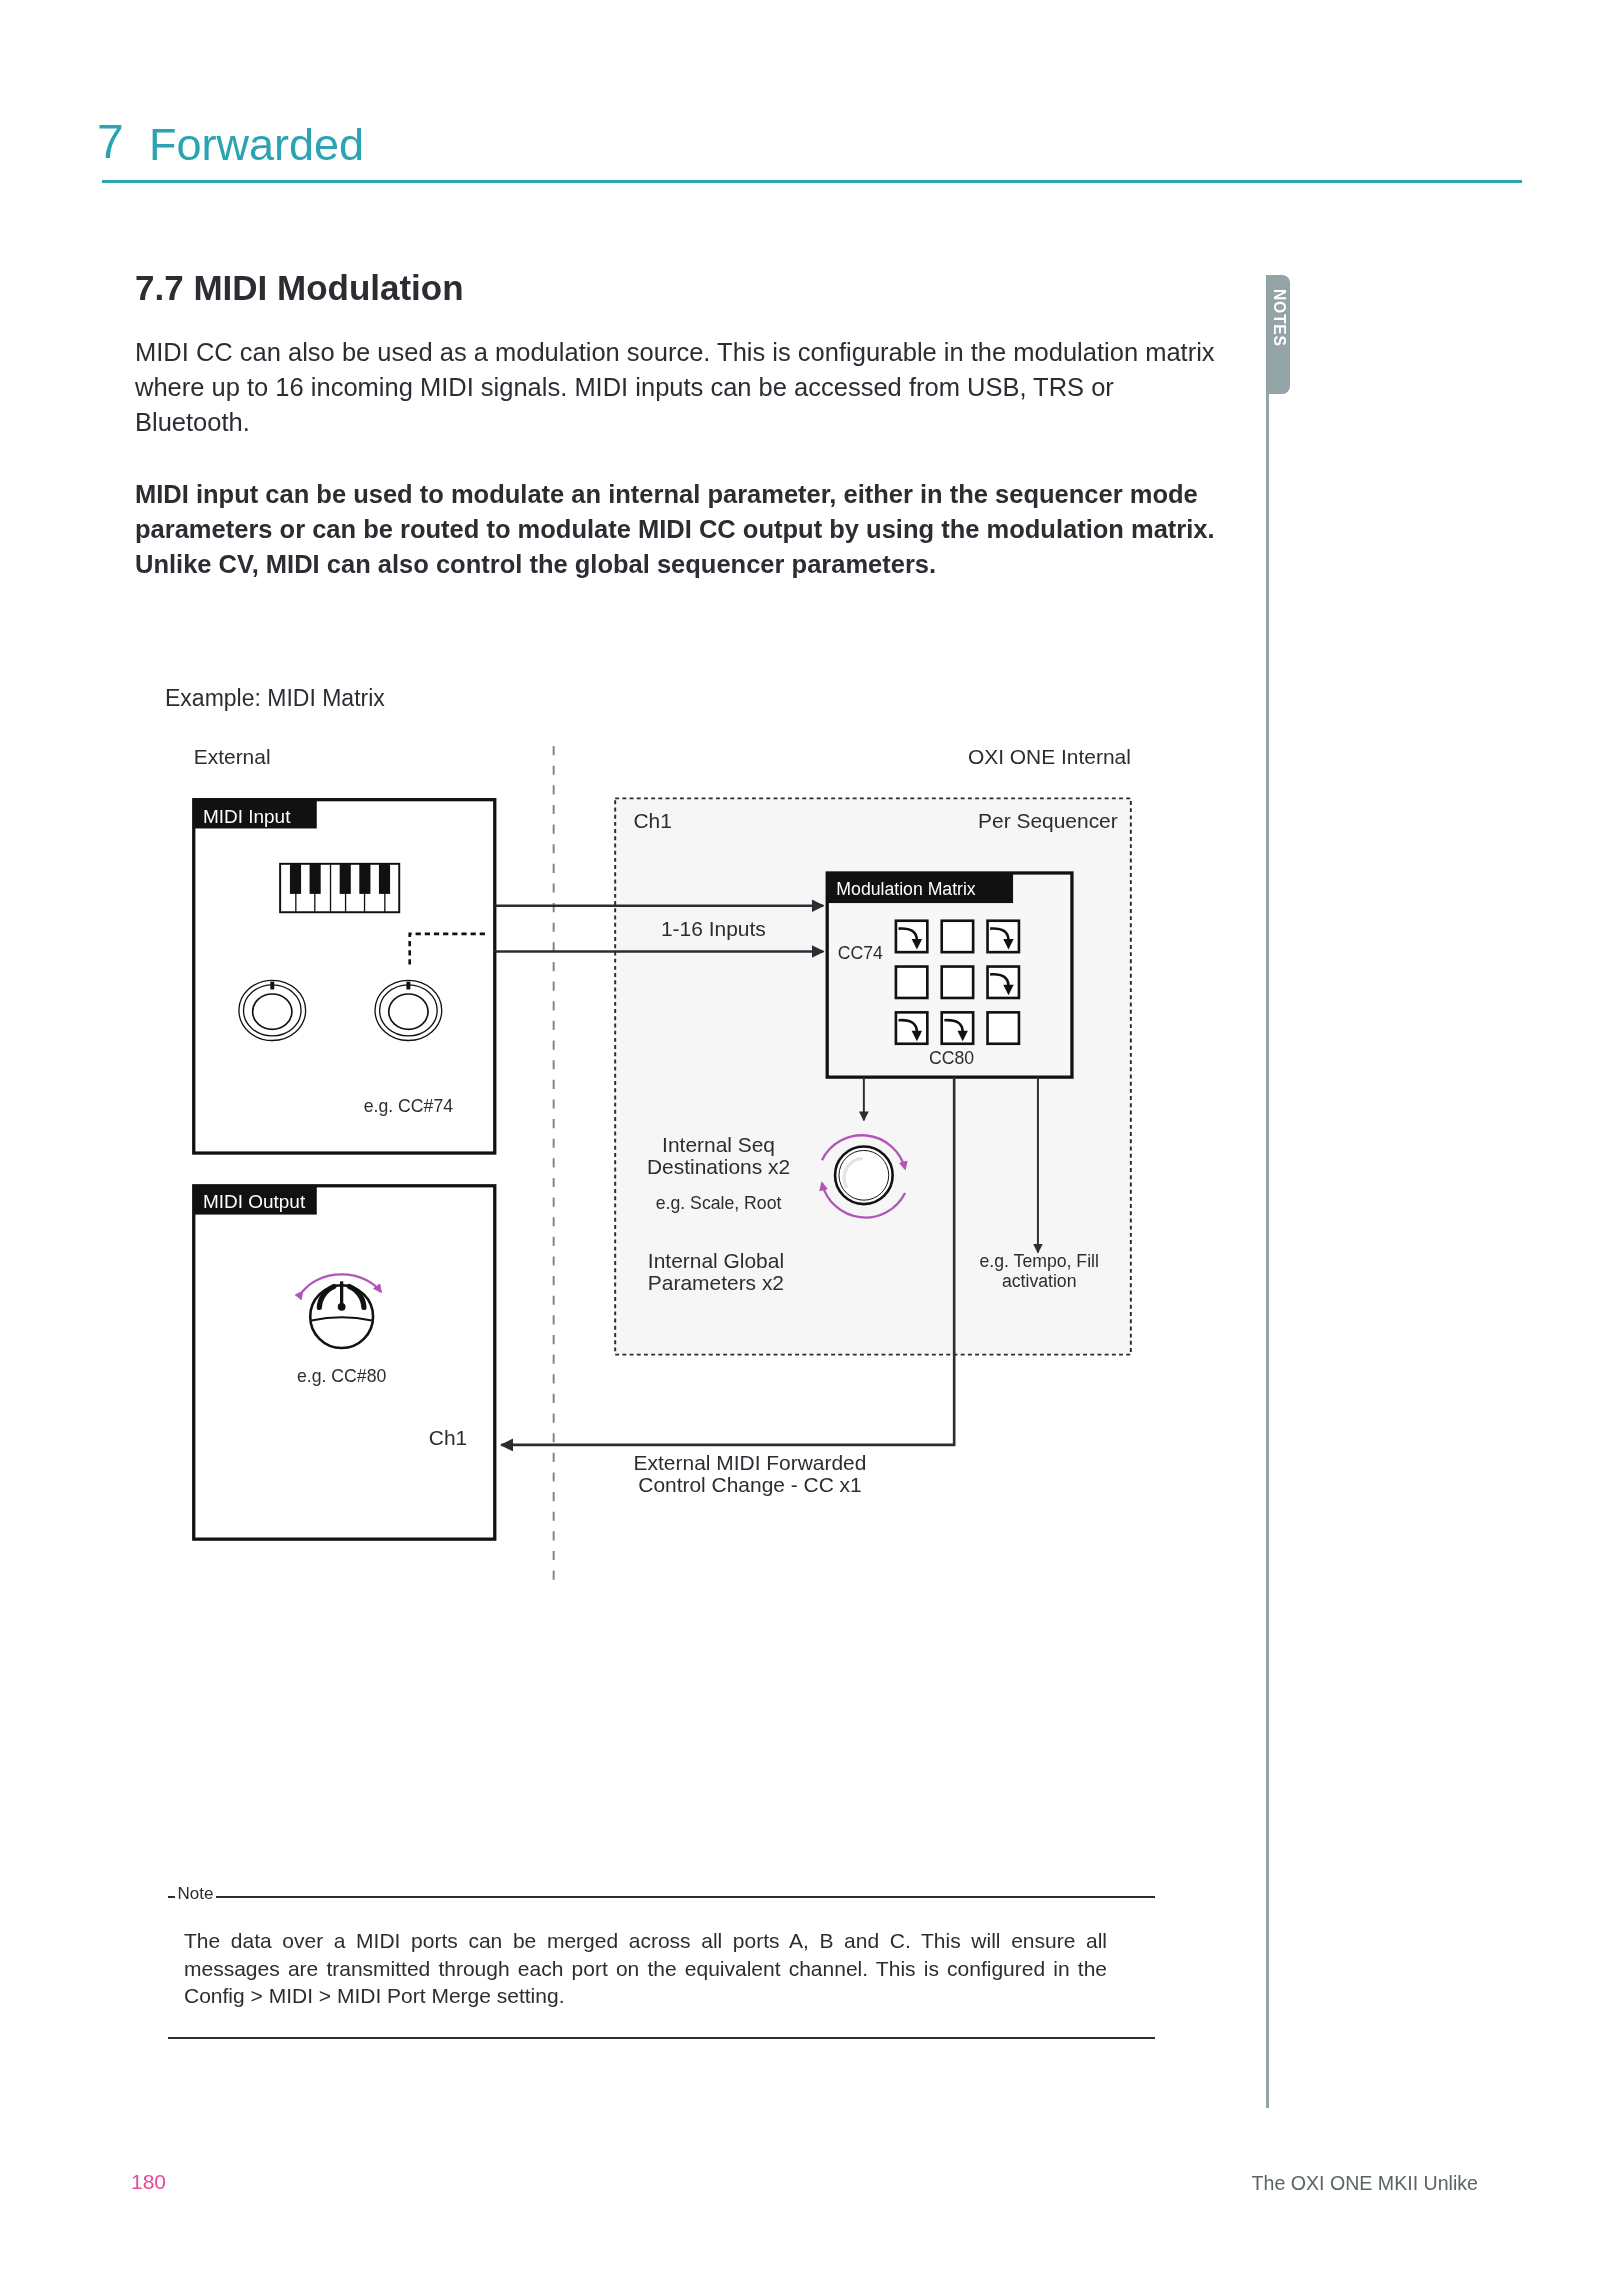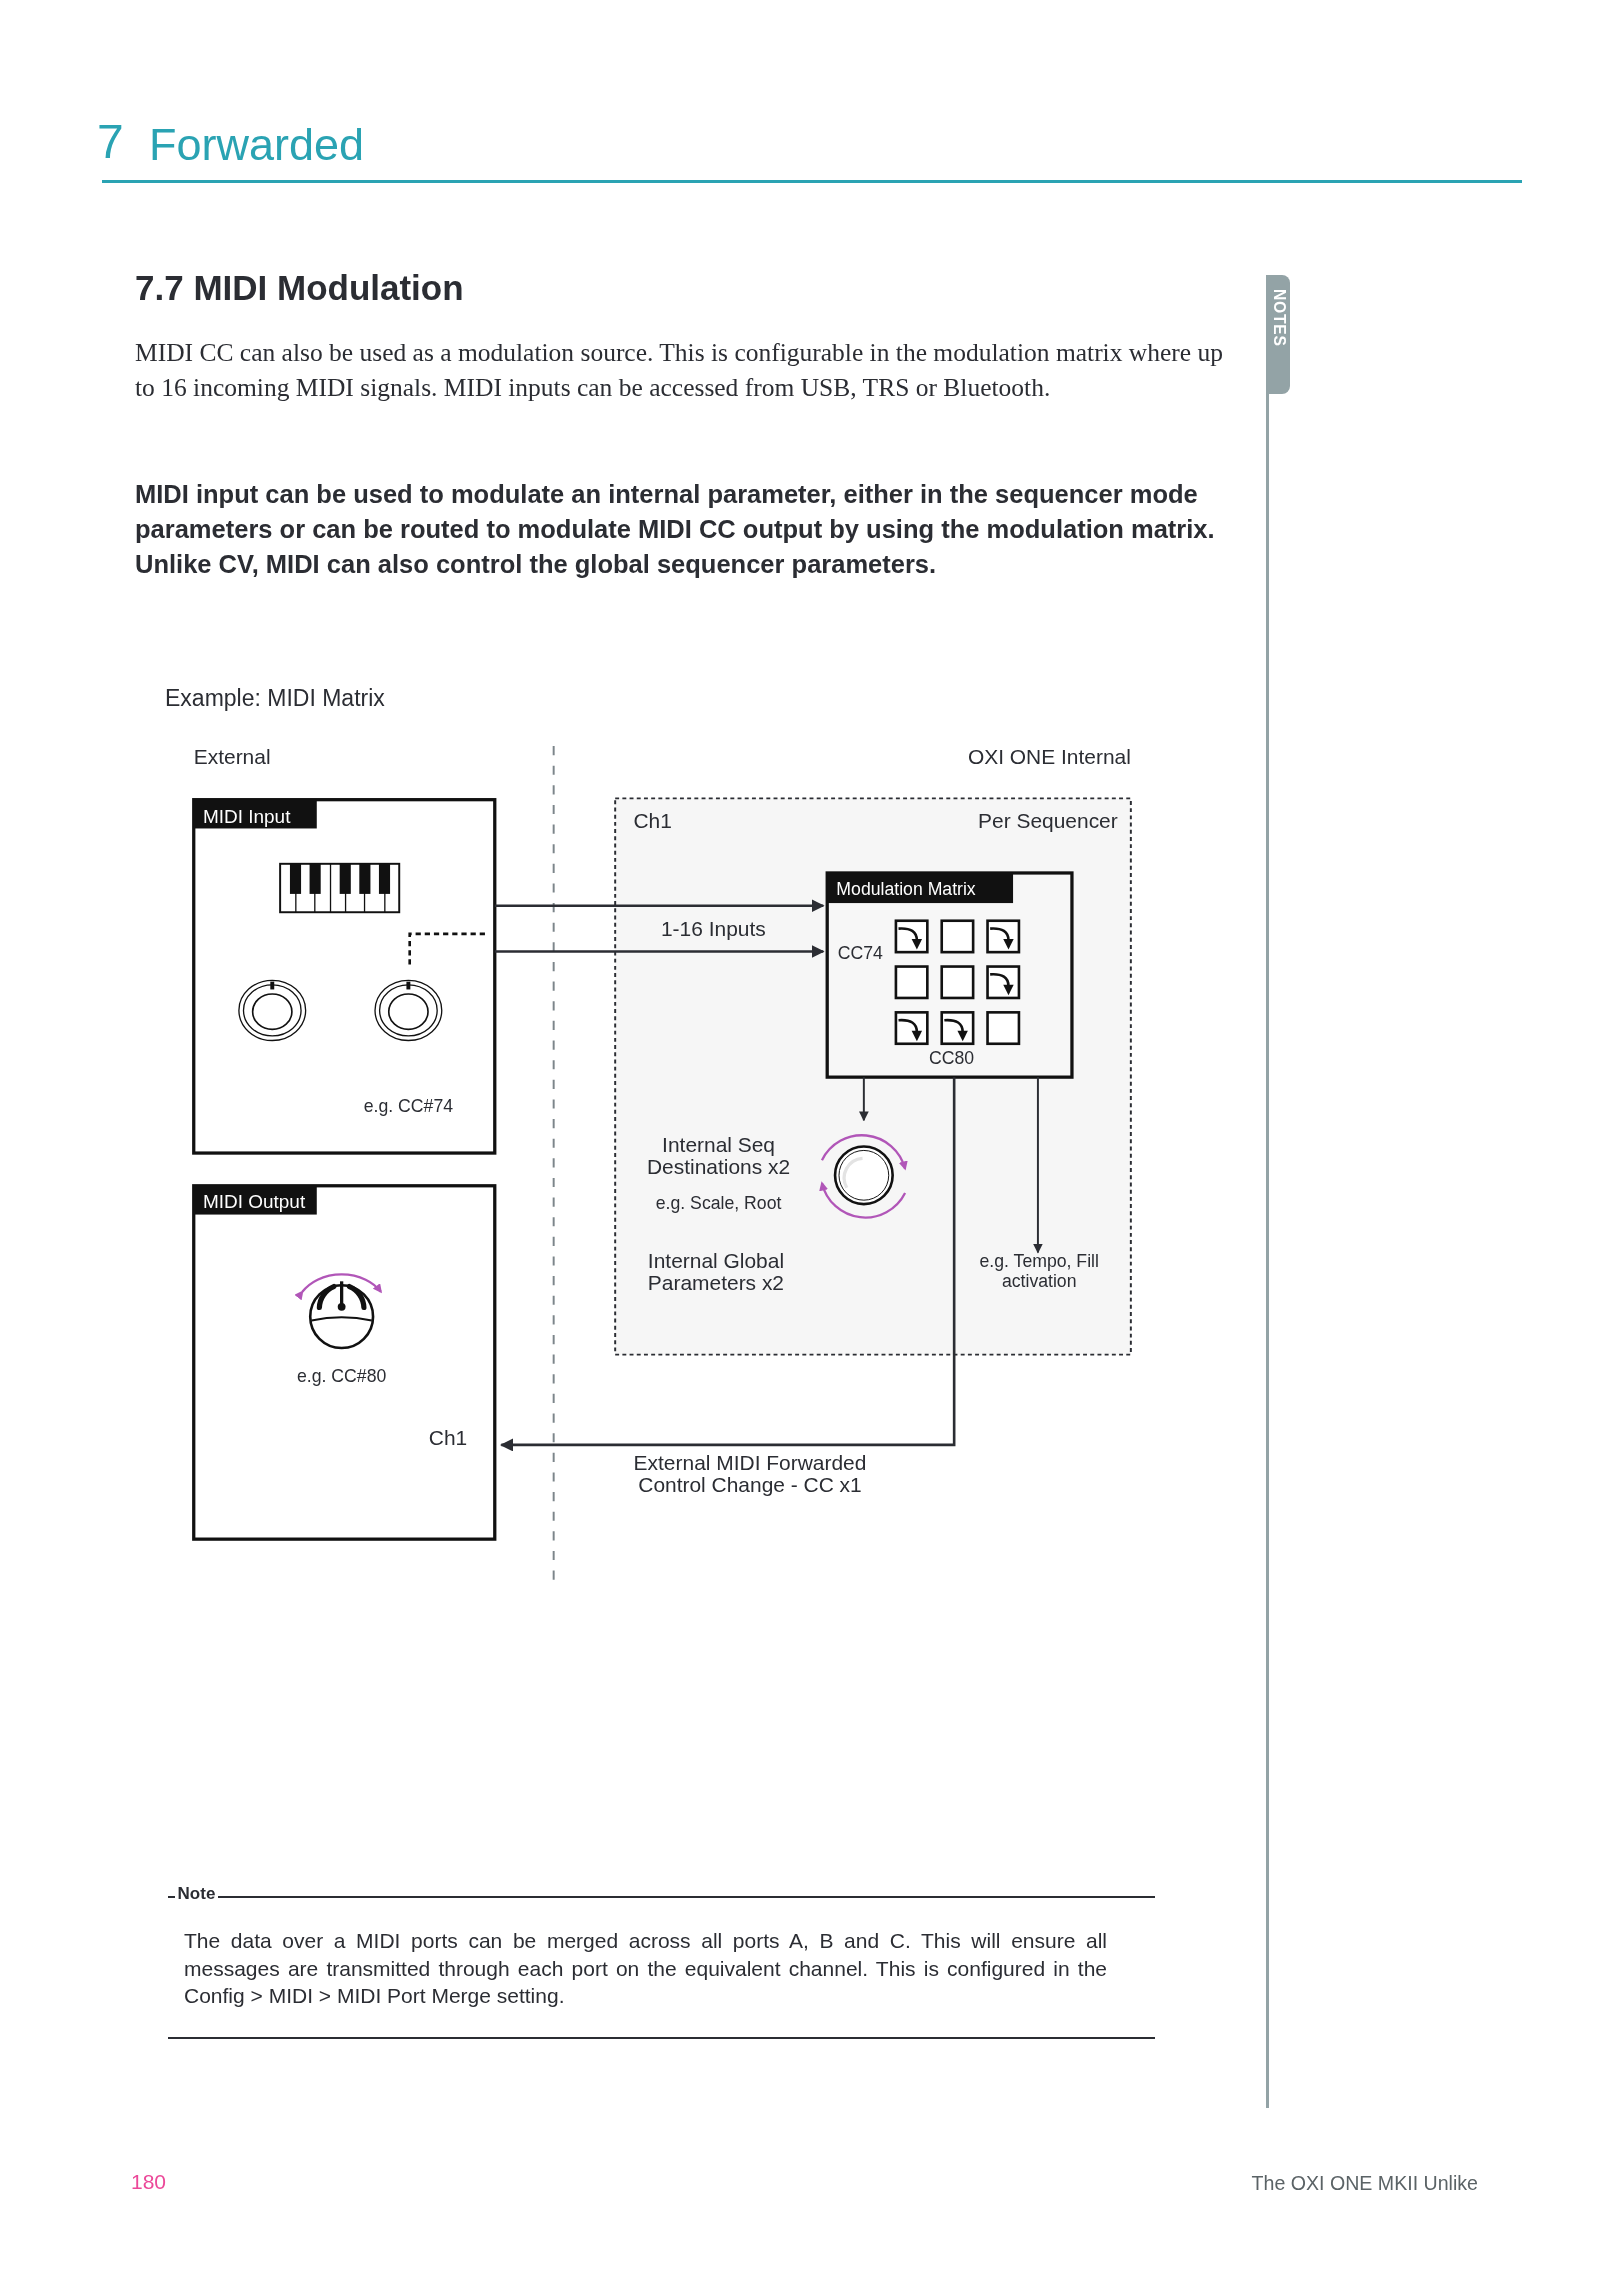--- a/index.html
+++ b/index.html
@@ -12,42 +12,42 @@
   .section-heading { left: 135px; top: 268px; font-size: 35px; font-weight: bold; color: #2b2d33; }
   .body-para { left: 135px; width: 1100px; font-size: 25.5px; line-height: 35px; color: #2b2d33; }
   .notes-tab { left: 1266px; top: 275px; width: 23.6px; height: 119px; background: #93a3a6;
                border-radius: 0 7.9px 7.9px 0; }
   .notes-tab span { position: absolute; left: 3.9px; top: 14.4px; writing-mode: vertical-rl;
                     color: #ffffff; font-weight: bold; font-size: 15.7px; letter-spacing: 0.7px; }
   .notes-line { left: 1266px; top: 275px; width: 2.6px; height: 1833px; background: #93a3a6; }
   .diagram-caption { left: 165px; top: 685px; font-size: 23px; color: #2b2d33; text-align: right; }
   svg.diagram { position: absolute; left: 0; top: 0; }
   .lbl { font-family: "Liberation Sans", "DejaVu Sans", sans-serif; fill: #2b2d33; }
-  .note-head { left: 168px; top: 1884px; font-size: 17px; color: #2b2d33; background: #fff; padding: 0 2.6px; font-weight: bold; }
+  .note-head { left: 168px; top: 1884px; font-size: 17px; color: #2b2d33; background: #fff; padding: 0 2.6px; }
   .note-rule-top { left: 168px; top: 1896px; width: 987px; height: 2px; background: #2b2d33; }
   .note-rule-bot { left: 168px; top: 2037px; width: 987px; height: 2px; background: #2b2d33; }
   .note-text { left: 184px; top: 1927px; width: 923px; font-size: 21px; line-height: 27.5px;
                color: #2b2d33; text-align: justify; }
   .page-num { left: 131px; top: 2170px; font-size: 21px; color: #ec4899; }
   .footer-title { right: 145px; top: 2172px; font-size: 19.6px; color: #5b6366; }
 </style>
 </head>
 <body>
 
 <div class="abs chapter-num">7</div>
 <div class="abs chapter-title">Forwarded</div>
 <div class="abs chapter-rule"></div>
 
 <div class="abs notes-line"></div>
 <div class="abs notes-tab">
   <span>NOTES</span>
 </div>
 
 <div class="abs section-heading">7.7 MIDI Modulation</div>
-<div class="abs body-para" style="top:335px;font-family:Liberation Serif, serif;">MIDI CC can also be used as a modulation source. This is configurable in the modulation matrix where up to 16 incoming MIDI signals. MIDI inputs can be accessed from USB, TRS or Bluetooth.</div>
+<div class="abs body-para" style="top:335px;">MIDI CC can also be used as a modulation source. This is configurable in the modulation matrix where up to 16 incoming MIDI signals. MIDI inputs can be accessed from USB, TRS or Bluetooth.</div>
 <div class="abs body-para" style="top:477px;font-weight:bold;">MIDI input can be used to modulate an internal parameter, either in the sequencer mode parameters or can be routed to modulate MIDI CC output by using the modulation matrix. Unlike CV, MIDI can also control the global sequencer parameters.</div>
 
 <div class="abs diagram-caption">Example: MIDI Matrix</div>
 
 <svg class="diagram" width="1623" height="1636" viewBox="0 0 2480 2500">
   <defs>
     <marker id="arrowHead" viewBox="0 0 10 10" refX="9" refY="5" markerWidth="5" markerHeight="5" orient="auto">
       <path d="M0,0 L10,5 L0,10 z" fill="#2b2d33"></path>
     </marker>
     <marker id="purpleHead" viewBox="0 0 10 10" refX="8" refY="5" markerWidth="4" markerHeight="4" orient="auto">

